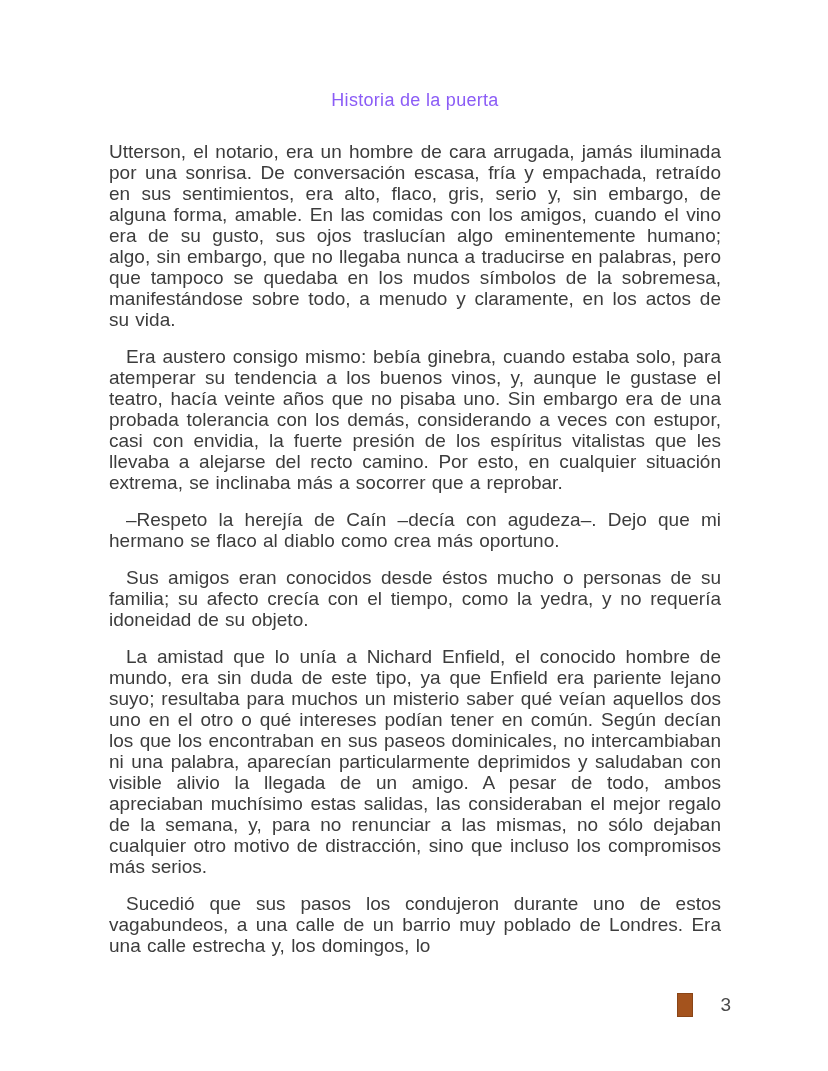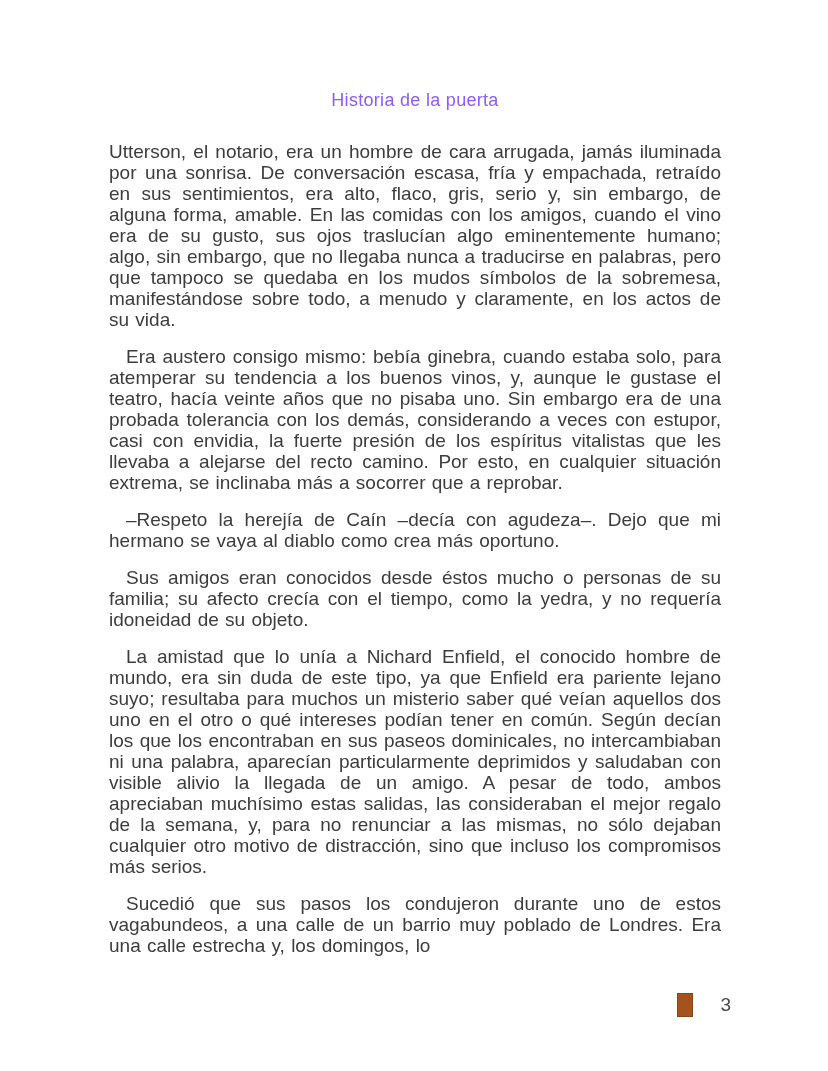--- a/index.html
+++ b/index.html
@@ -66,21 +66,21 @@
 </head>
 <body>
 
 <div class="page">
   <div class="content">
     <h1 class="chapter-title">Historia de la puerta</h1>
 
     <div class="body-text">
       <p class="first">Utterson, el notario, era un hombre de cara arrugada, jamás iluminada por una sonrisa. De conversación escasa, fría y empachada, retraído en sus sentimientos, era alto, flaco, gris, serio y, sin embargo, de alguna forma, amable. En las comidas con los amigos, cuando el vino era de su gusto, sus ojos traslucían algo eminentemente humano; algo, sin embargo, que no llegaba nunca a traducirse en palabras, pero que tampoco se quedaba en los mudos símbolos de la sobremesa, manifestándose sobre todo, a menudo y claramente, en los actos de su vida.</p>
       <p>Era austero consigo mismo: bebía ginebra, cuando estaba solo, para atemperar su tendencia a los buenos vinos, y, aunque le gustase el teatro, hacía veinte años que no pisaba uno. Sin embargo era de una probada tolerancia con los demás, considerando a veces con estupor, casi con envidia, la fuerte presión de los espíritus vitalistas que les llevaba a alejarse del recto camino. Por esto, en cualquier situación extrema, se inclinaba más a socorrer que a reprobar.</p>
-      <p>–Respeto la herejía de Caín –decía con agudeza–. Dejo que mi hermano se vaya al diablo como crea más oportuno.</p>
+      <p>–Respeto la herejía de Caín –decía con agudeza–. Dejo que mi hermano se flaco al diablo como crea más oportuno.</p>
       <p>Sus amigos eran conocidos desde éstos mucho o personas de su familia; su afecto crecía con el tiempo, como la yedra, y no requería idoneidad de su objeto.</p>
       <p>La amistad que lo unía a Nichard Enfield, el conocido hombre de mundo, era sin duda de este tipo, ya que Enfield era pariente lejano suyo; resultaba para muchos un misterio saber qué veían aquellos dos uno en el otro o qué intereses podían tener en común. Según decían los que los encontraban en sus paseos dominicales, no intercambiaban ni una palabra, aparecían particularmente deprimidos y saludaban con visible alivio la llegada de un amigo. A pesar de todo, ambos apreciaban muchísimo estas salidas, las consideraban el mejor regalo de la semana, y, para no renunciar a las mismas, no sólo dejaban cualquier otro motivo de distracción, sino que incluso los compromisos más serios.</p>
       <p>Sucedió que sus pasos los condujeron durante uno de estos vagabundeos, a una calle de un barrio muy poblado de Londres. Era una calle estrecha y, los domingos, lo</p>
     </div>
   </div>
 
   <div class="page-footer">
     <span class="footer-marker" style="background: rgb(164, 83, 29);"></span>
     <span class="page-number">3</span>
   </div>

